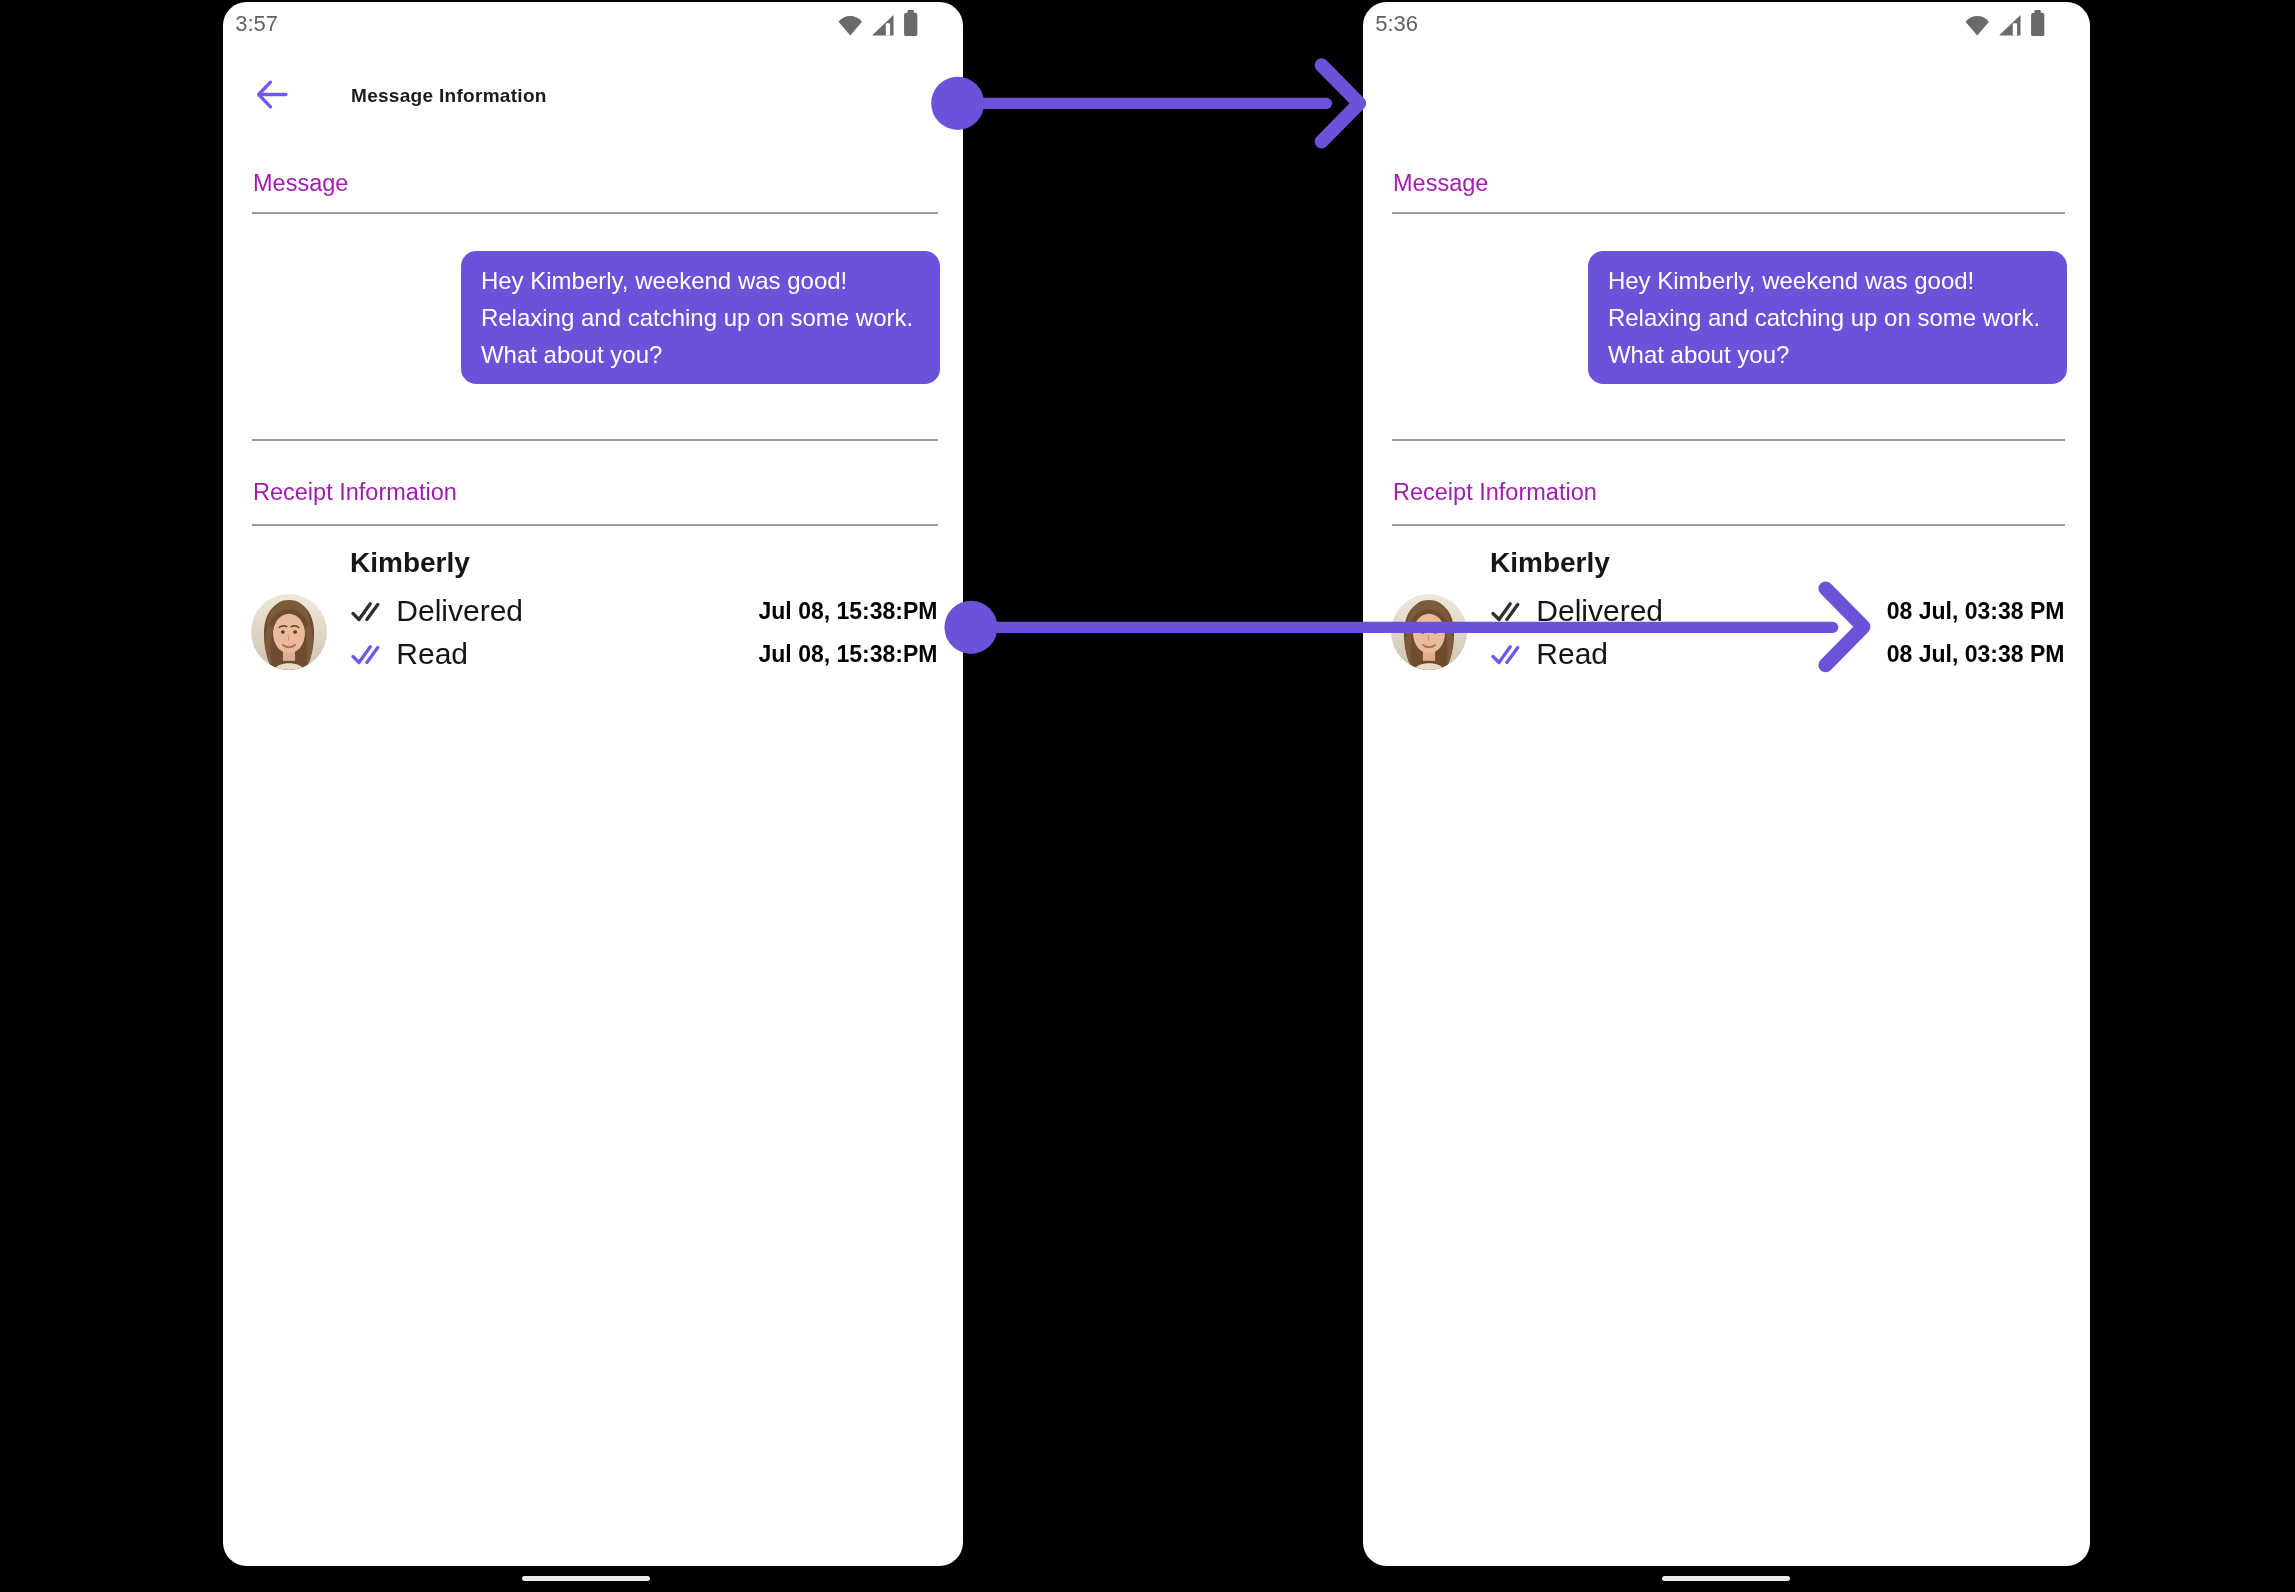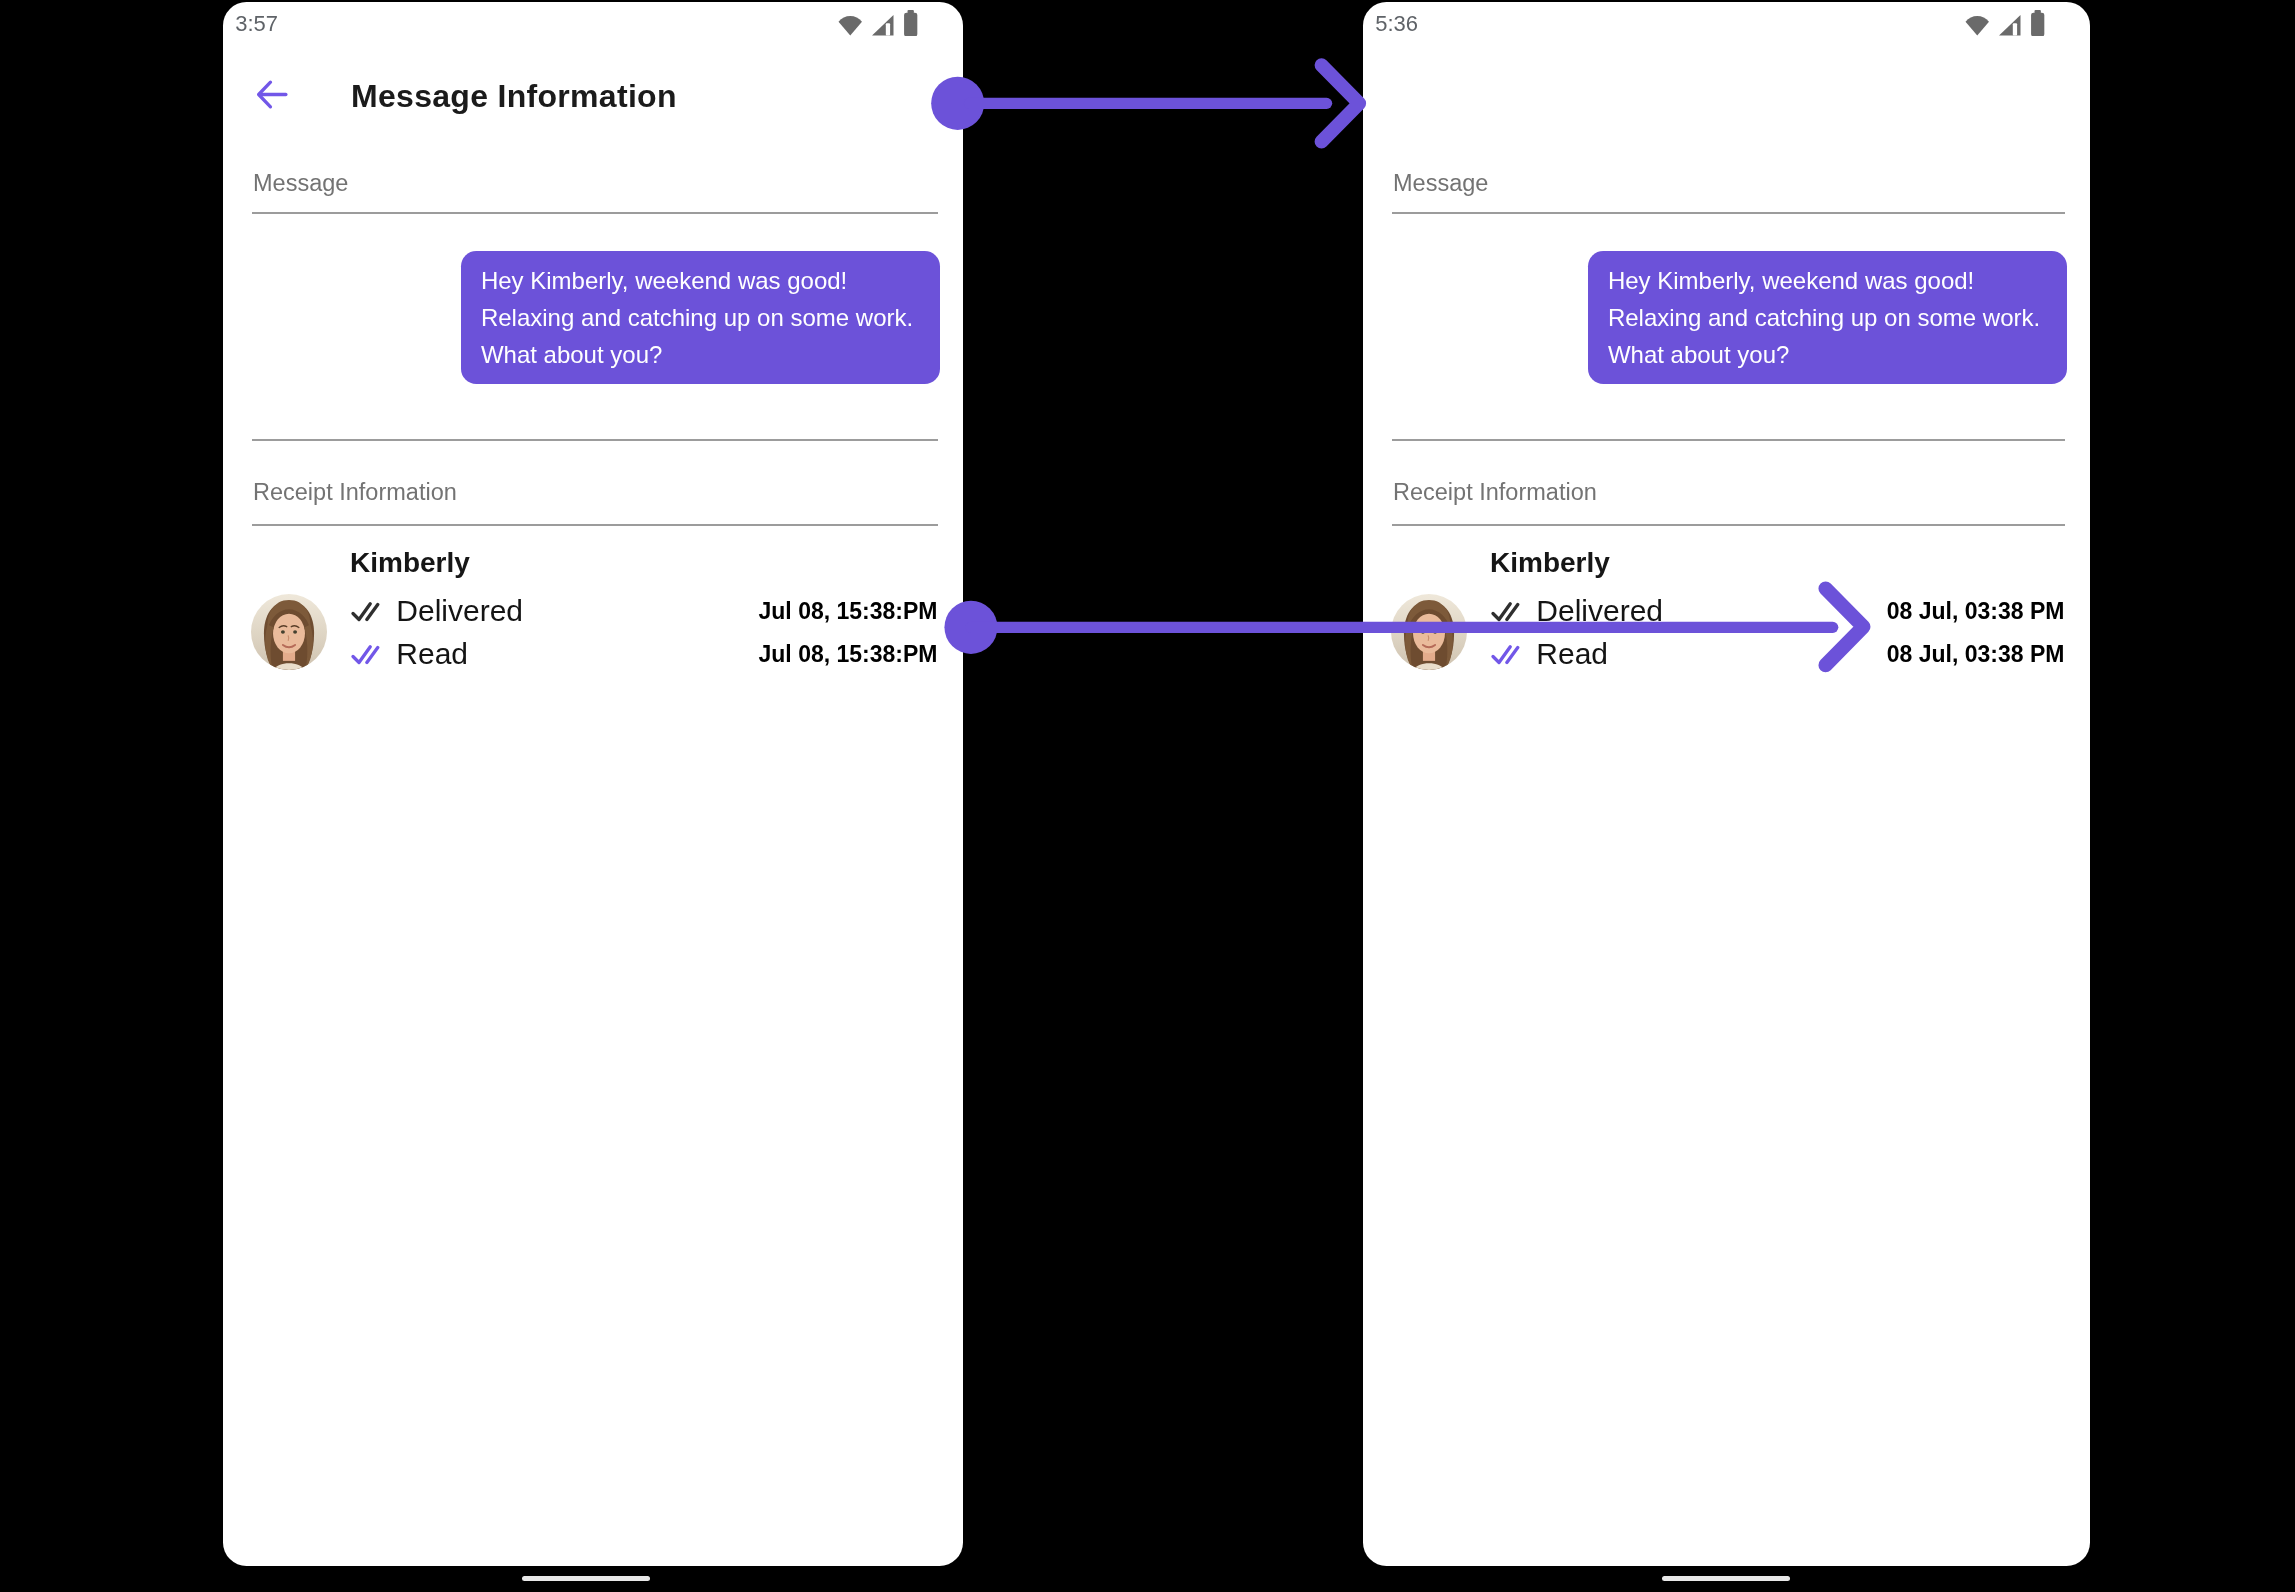--- a/index.html
+++ b/index.html
@@ -12,24 +12,24 @@
   .phone-right{left:1363px;}
 
   
   .status-time{position:absolute;top:9.2px;left:12.2px;font-size:22px;color:#5f6368;}
   .status-icons{position:absolute;top:9.2px;right:44px;display:flex;align-items:flex-end;gap:7.1px;height:25.5px;}
   .status-icons svg{display:block;}
 
   
   .app-header{position:absolute;top:72px;left:29px;right:29px;height:45px;display:flex;align-items:center;}
   .nav-icon-btn{width:39px;height:39px;display:flex;align-items:center;justify-content:center;cursor:pointer;background:none;border:none;padding:0;}
-  .app-title{margin-left:60px;font-size:32px;font-weight:bold;color:#1b1b1b;letter-spacing:0.3px;white-space:nowrap;}
-
-  
-  .section-label{position:absolute;left:30px;font-size:23.5px;color:#737373;}
+  .app-title{margin-left:60px;font-size:19px;font-weight:bold;color:#1b1b1b;letter-spacing:0.3px;white-space:nowrap;}
+
+  
+  .section-label{position:absolute;left:30px;font-size:23.5px;color:#a21caf;}
   .label-message{top:168px;}
   .label-receipt{top:477px;}
   .divider{position:absolute;left:29px;right:25.5px;height:2px;background:#9c9c9c;}
   .divider-1{top:210px;}
   .divider-2{top:437px;}
   .divider-3{top:522px;}
 
   
   .bubble{position:absolute;top:249px;right:23.5px;width:479px;box-sizing:border-box;background:#6c52d9;border-radius:15.3px;padding:11.2px 20.4px;color:#fff;font-size:24px;line-height:37px;white-space:pre-wrap;}
 

